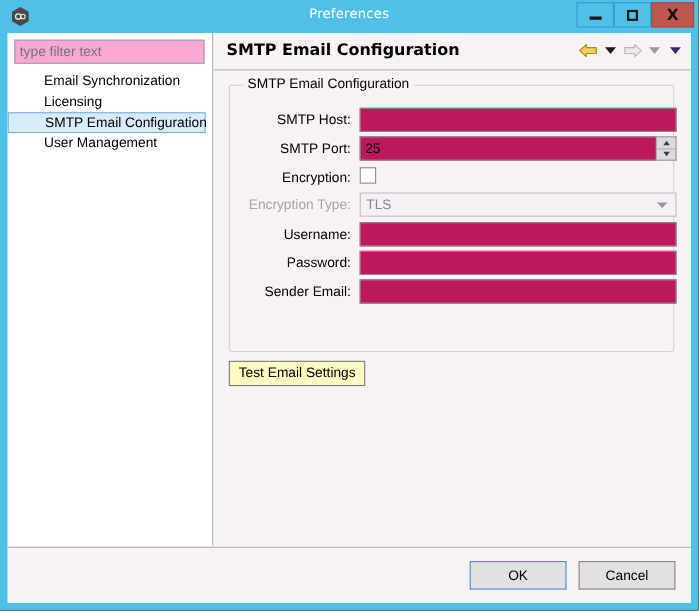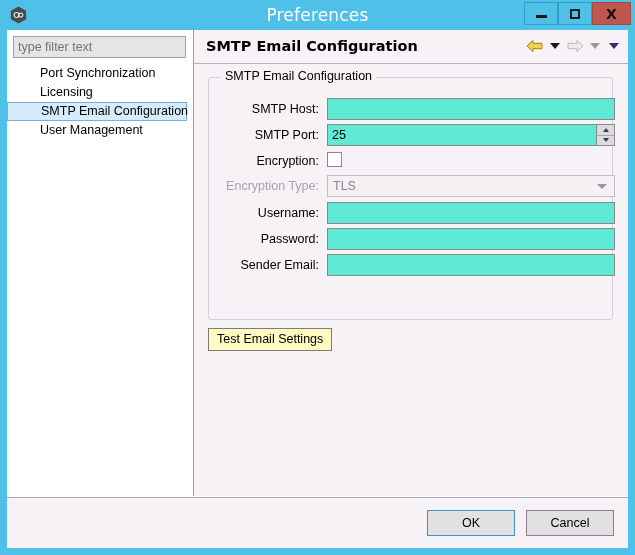--- a/index.html
+++ b/index.html
@@ -34,21 +34,21 @@
   #app-icon {
     position: absolute;
     left: 9px; top: 5px;
     width: 19px; height: 20px;
   }
   #title-text {
     position: absolute;
     left: 0; top: 5px;
     width: 635px;
     text-align: center;
-    font-size: 17px;
+    font-size: 12px;
     color: #ffffff;
     letter-spacing: .2px;
     font-family: "DejaVu Sans", sans-serif;
   }
   .winbtn {
     position: absolute;
     top: 2px;
     height: 23px;
     background: #4fc0e8;
     border: 1px solid #2e9fc9;
@@ -105,21 +105,21 @@
     background: #ffffff;
     border-right: 1px solid #9c9c9c;
     box-sizing: border-box;
   }
   #filter-input {
     position: absolute;
     left: 6px; top: 6px;
     width: 173px; height: 22px;
     box-sizing: border-box;
     border: 1px solid #a0a0a0;
-    background: #e5e5e5;
+    background: #f9a8d4;
     font-family: "Liberation Sans", sans-serif;
     font-size: 12.5px;
     color: #555555;
     padding: 0 4px;
     outline: none;
   }
   #tree {
     position: absolute;
     left: 0; top: 34px;
     width: 186px;
@@ -223,21 +223,21 @@
     white-space: nowrap;
   }
   .field-label.disabled { color: #a9a2a8; }
 
   .txt {
     position: absolute;
     left: 118px; top: 1px;
     width: 288px; height: 22px;
     box-sizing: border-box;
     border: 1px solid #8a8a8a;
-    background: #5eead4;
+    background: #be185d;
     font-family: "Liberation Sans", sans-serif;
     font-size: 12.5px;
     color: #000000;
     padding: 0 4px;
     outline: none;
   }
   .txt.spin { width: 270px; }
 
   #port-spinner {
     position: absolute;
@@ -381,21 +381,21 @@
 
   <div id="client">
 
     <div id="tree-panel">
 
       <input id="filter-input" type="text" placeholder="type filter text" style="">
 
       <div id="tree">
 
         <div class="tree-item">
-          <span>Port Synchronization</span>
+          <span>Email Synchronization</span>
         </div>
 
 
         <div class="tree-item">
           <span>Licensing</span>
         </div>
 
         <div class="tree-item selected">
           <span>SMTP Email Configuration</span>
         </div>

